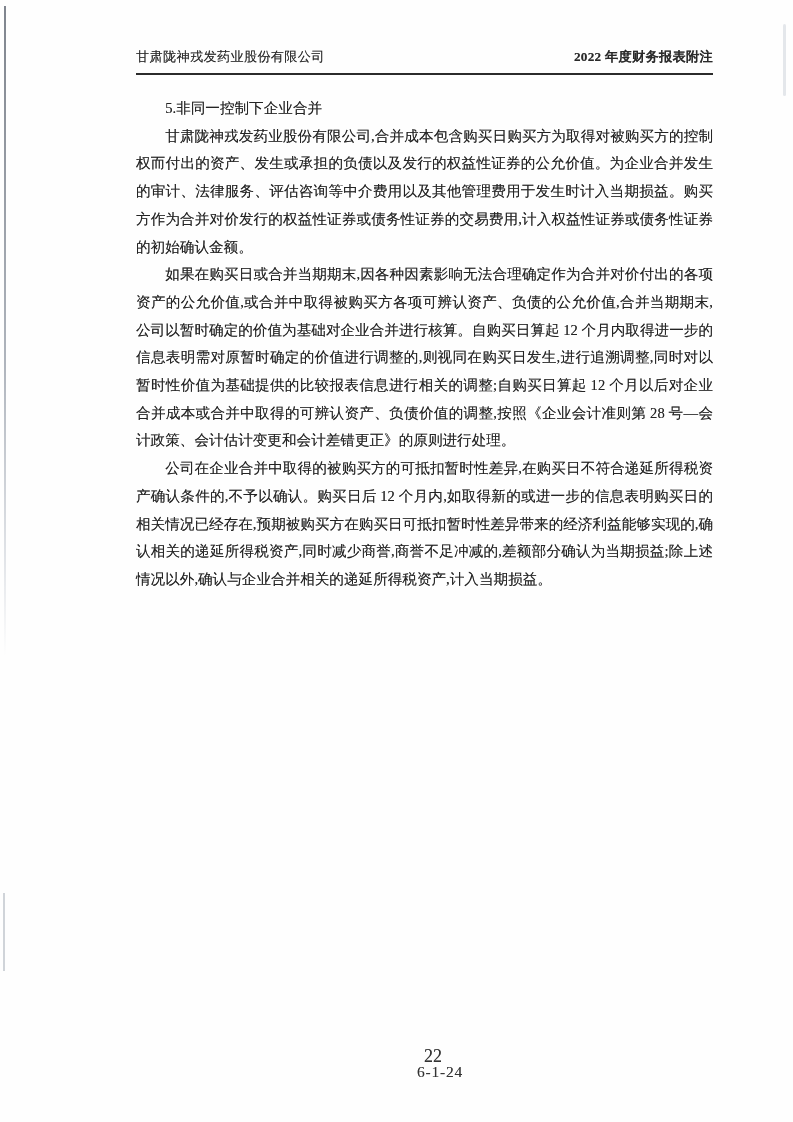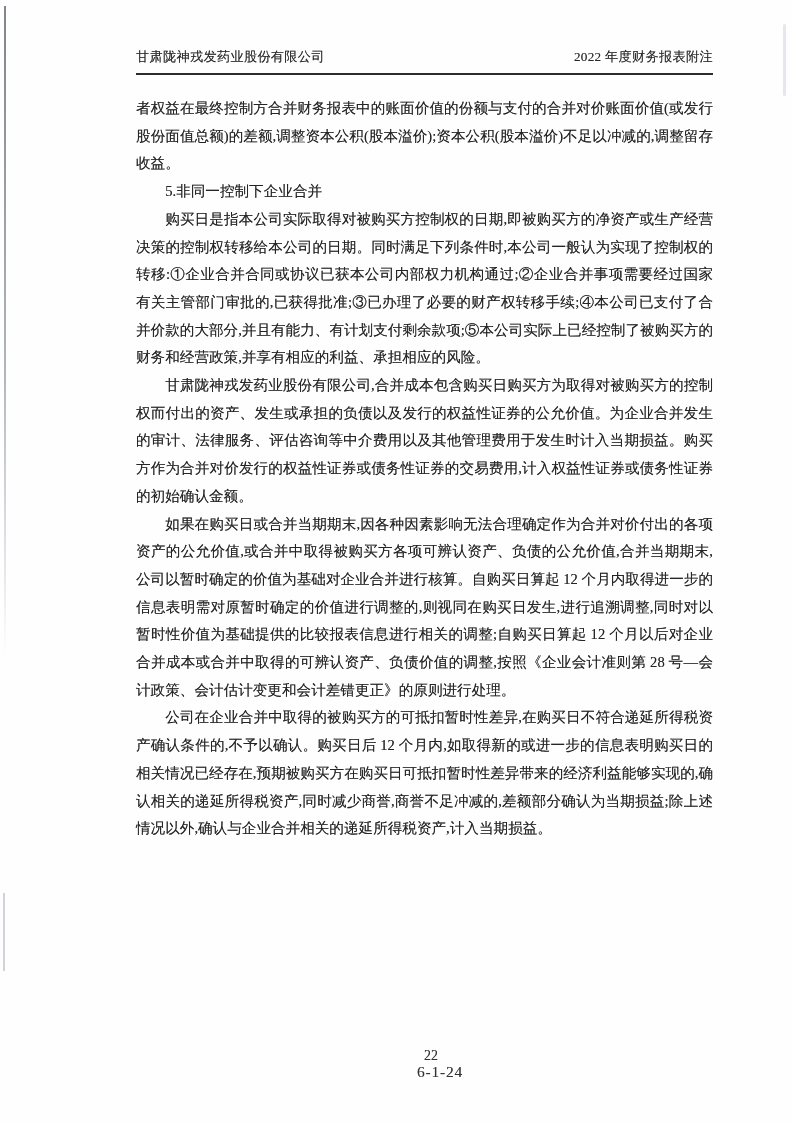--- a/index.html
+++ b/index.html
@@ -54,21 +54,21 @@
     justify-content: space-between;
     align-items: flex-end;
     padding-bottom: 7px;
     border-bottom: 2.2px solid #2b2b2b;
     font-size: 13.2px;
     color: #2a2a2a;
     letter-spacing: 0.3px;
     text-shadow: 0 0 0.5px rgba(45,45,45,0.5);
   }
   .header .company { font-weight: 500; }
-  .header .doc-title { font-weight: 400; }
+  .header .doc-title { font-weight: 700; }
   .body-text {
     position: absolute;
     left: 136px;
     top: 95px;
     width: 577px;
     font-size: 14.6px;
     line-height: 27.7px;
     color: #242424;
     text-align: justify;
     text-shadow: 0 0 0.6px rgba(40,40,40,0.55);
@@ -81,21 +81,21 @@
     text-indent: 2em;
   }
   .footer {
     position: absolute;
     left: 417px;
     top: 1050px;
     color: #333333;
     text-shadow: 0 0 0.5px rgba(50,50,50,0.5);
   }
   .footer .page-num {
-    font-size: 14px;
+    font-size: 18px;
     padding-left: 7px;
     line-height: 12px;
   }
   .footer .sheet-num {
     font-size: 15.5px;
     letter-spacing: 0.8px;
     line-height: 19px;
   }
 </style>
 </head>
@@ -106,23 +106,21 @@
   <div class="scan-edge-left"></div>
   <div class="scan-edge-left-low"></div>
   <div class="scan-edge-right"></div>
 
   <div class="header">
     <span class="company">甘肃陇神戎发药业股份有限公司</span>
     <span class="doc-title">2022 年度财务报表附注</span>
   </div>
 
   <div class="body-text">
-    <p>者权益在最终控制方合并财务报表中的账面价值的份额与支付的合并对价账面价值(或发行股份面值总额)的差额,调整资本公积(股本溢价);资本公积(股本溢价)不足以冲减的,调整留存收益。</p>
     <p class="indent">5.非同一控制下企业合并</p>
-    <p class="indent">购买日是指本公司实际取得对被购买方控制权的日期,即被购买方的净资产或生产经营决策的控制权转移给本公司的日期。同时满足下列条件时,本公司一般认为实现了控制权的转移:①企业合并合同或协议已获本公司内部权力机构通过;②企业合并事项需要经过国家有关主管部门审批的,已获得批准;③已办理了必要的财产权转移手续;④本公司已支付了合并价款的大部分,并且有能力、有计划支付剩余款项;⑤本公司实际上已经控制了被购买方的财务和经营政策,并享有相应的利益、承担相应的风险。</p>
     <p class="indent">甘肃陇神戎发药业股份有限公司,合并成本包含购买日购买方为取得对被购买方的控制权而付出的资产、发生或承担的负债以及发行的权益性证券的公允价值。为企业合并发生的审计、法律服务、评估咨询等中介费用以及其他管理费用于发生时计入当期损益。购买方作为合并对价发行的权益性证券或债务性证券的交易费用,计入权益性证券或债务性证券的初始确认金额。</p>
     <p class="indent">如果在购买日或合并当期期末,因各种因素影响无法合理确定作为合并对价付出的各项资产的公允价值,或合并中取得被购买方各项可辨认资产、负债的公允价值,合并当期期末,公司以暂时确定的价值为基础对企业合并进行核算。自购买日算起 12 个月内取得进一步的信息表明需对原暂时确定的价值进行调整的,则视同在购买日发生,进行追溯调整,同时对以暂时性价值为基础提供的比较报表信息进行相关的调整;自购买日算起 12 个月以后对企业合并成本或合并中取得的可辨认资产、负债价值的调整,按照《企业会计准则第 28 号—会计政策、会计估计变更和会计差错更正》的原则进行处理。</p>
     <p class="indent">公司在企业合并中取得的被购买方的可抵扣暂时性差异,在购买日不符合递延所得税资产确认条件的,不予以确认。购买日后 12 个月内,如取得新的或进一步的信息表明购买日的相关情况已经存在,预期被购买方在购买日可抵扣暂时性差异带来的经济利益能够实现的,确认相关的递延所得税资产,同时减少商誉,商誉不足冲减的,差额部分确认为当期损益;除上述情况以外,确认与企业合并相关的递延所得税资产,计入当期损益。</p>
   </div>
 
   <div class="footer">
     <div class="page-num">22</div>
     <div class="sheet-num">6-1-24</div>
   </div>
 

